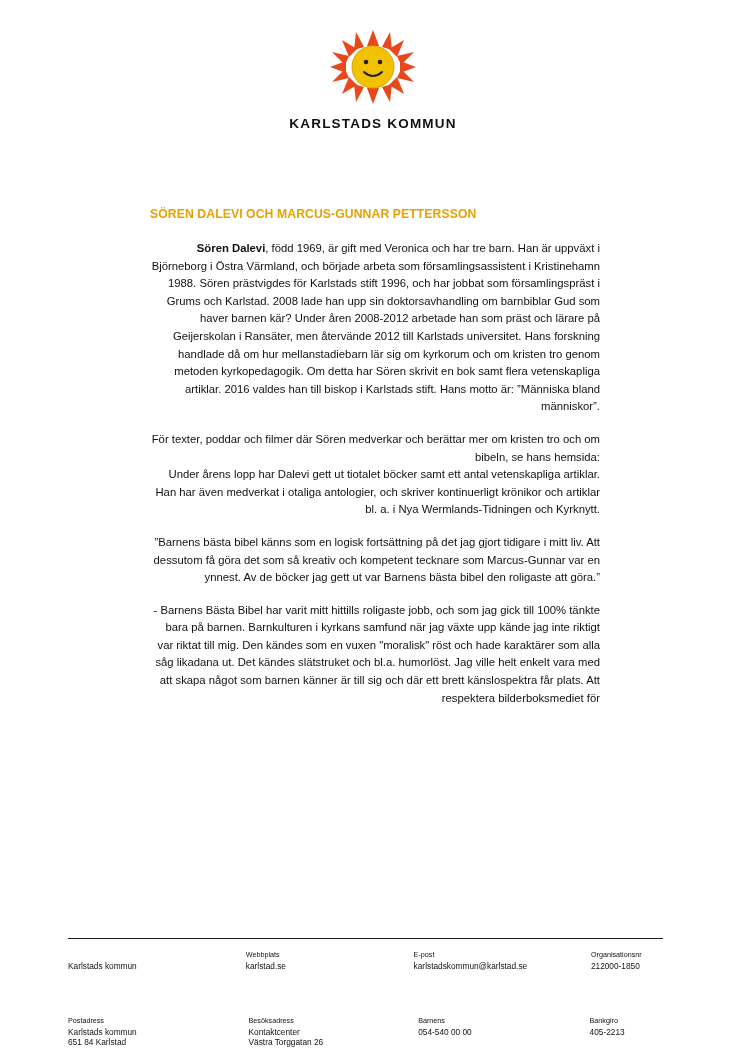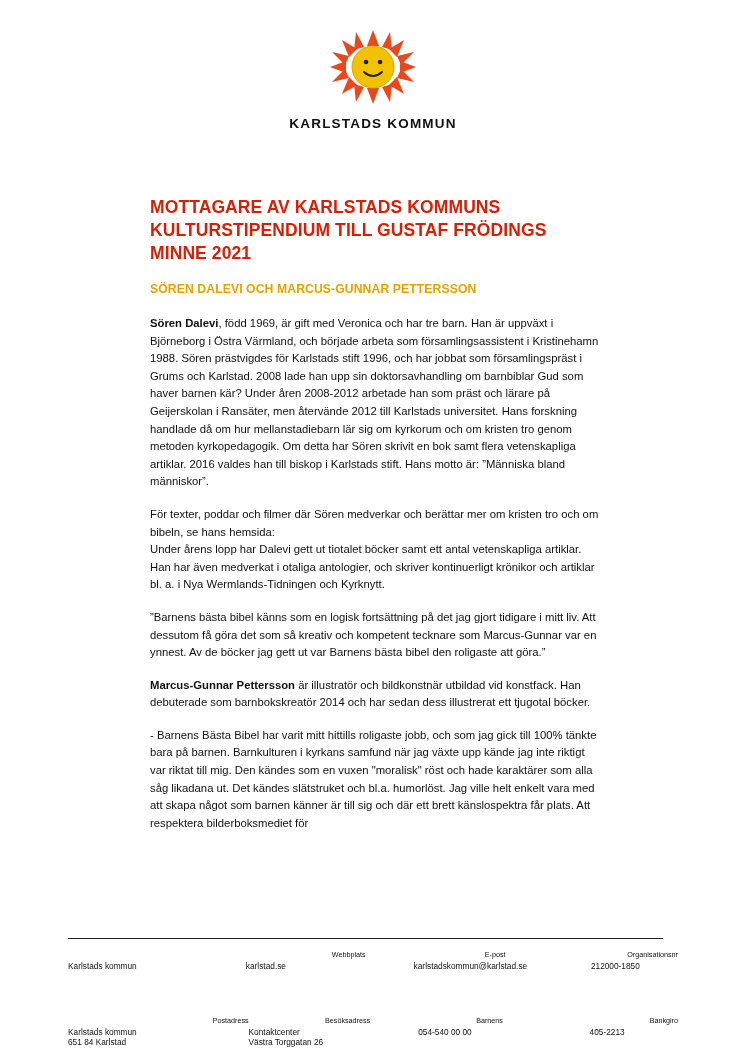--- a/index.html
+++ b/index.html
@@ -64,21 +64,21 @@
     font-weight: bold;
     color: #e8a200;
     margin: 10px 0 18px 0;
     letter-spacing: 0.1px;
   }
   p.para {
     font-size: 11.3px;
     line-height: 17.6px;
     margin: 0 0 15px 0;
     color: #111111;
-    text-align: left;
+    text-align: right;
   }
   p.para.tight {
     margin-bottom: 0;
   }
   .bold {
     font-weight: bold;
   }
   a.link {
     color: #1c5fb4;
     text-decoration: underline;
@@ -110,21 +110,20 @@
     width: 100%;
   }
   .fcol-1 { width: 196px; }
   .fcol-2 { width: 132px; }
   .fcol-3 { width: 92px; margin-left: 48px; }
   .fcol-4 { width: 94px; margin-top: 44px; }
   .fcol-5 { width: 96px; }
   .f-label {
     font-size: 7.2px;
     color: #111111;
-    text-align: right;
   }
   .f-value {
     font-size: 8.3px;
     color: #111111;
   }
   .footer-row.top {
     margin-bottom: 11px;
   }
   .footer-block-label {
     height: 11px;
@@ -160,38 +159,34 @@
         <circle cx="36" cy="32" r="2.3" fill="#222"></circle>
         <circle cx="50" cy="32" r="2.3" fill="#222"></circle>
         <path d="M34 42 Q43 50 52 42" stroke="#222" stroke-width="2" fill="none" stroke-linecap="round"></path>
       </svg>
     </div>
     <div class="logo-text">KARLSTADS KOMMUN</div>
   </div>
 
   <div class="content">
 
-    <h1 class="doc-title">MOTTAGARE AV KARLSTADS KOMMUNS KULTURSTIPENDIUM TILL GUSTAF FRÖDINGS MINNE 2021</h1>
 
     <h2 class="doc-subtitle">SÖREN DALEVI OCH MARCUS-GUNNAR PETTERSSON</h2>
 
     <p class="para">
       <span class="bold">Sören Dalevi</span><span>, född 1969, är gift med Veronica och har tre barn. Han är uppväxt i Björneborg i Östra Värmland, och började arbeta som församlingsassistent i Kristinehamn 1988. Sören prästvigdes för Karlstads stift 1996, och har jobbat som församlingspräst i Grums och Karlstad. 2008 lade han upp sin doktorsavhandling om barnbiblar Gud som haver barnen kär? Under åren 2008-2012 arbetade han som präst och lärare på Geijerskolan i Ransäter, men återvände 2012 till Karlstads universitet. Hans forskning handlade då om hur mellanstadiebarn lär sig om kyrkorum och om kristen tro genom metoden kyrkopedagogik. Om detta har Sören skrivit en bok samt flera vetenskapliga artiklar. 2016 valdes han till biskop i Karlstads stift. Hans motto är: ”Människa bland människor”.</span>
     </p>
 
     <p class="para tight">För texter, poddar och filmer där Sören medverkar och berättar mer om kristen tro och om bibeln, se hans hemsida:</p>
 
     <p class="para">Under årens lopp har Dalevi gett ut tiotalet böcker samt ett antal vetenskapliga artiklar. Han har även medverkat i otaliga antologier, och skriver kontinuerligt krönikor och artiklar bl. a. i Nya Wermlands-Tidningen och Kyrknytt.</p>
 
 
     <p class="para">”Barnens bästa bibel känns som en logisk fortsättning på det jag gjort tidigare i mitt liv. Att dessutom få göra det som så kreativ och kompetent tecknare som Marcus-Gunnar var en ynnest. Av de böcker jag gett ut var Barnens bästa bibel den roligaste att göra.”</p>
 
-    <p class="para">
-      <span class="bold">Marcus-Gunnar Pettersson</span><span> är illustratör och bildkonstnär utbildad vid konstfack. Han debuterade som barnbokskreatör 2014 och har sedan dess illustrerat ett tjugotal böcker.</span>
-    </p>
 
     <p class="para">- Barnens Bästa Bibel har varit mitt hittills roligaste jobb, och som jag gick till 100% tänkte bara på barnen. Barnkulturen i kyrkans samfund när jag växte upp kände jag inte riktigt var riktat till mig. Den kändes som en vuxen "moralisk" röst och hade karaktärer som alla såg likadana ut. Det kändes slätstruket och bl.a. humorlöst. Jag ville helt enkelt vara med att skapa något som barnen känner är till sig och där ett brett känslospektra får plats. Att respektera bilderboksmediet för</p>
 
   </div>
 
   <div class="footer-rule"></div>
 
   <div class="footer">
 
     <div class="footer-row top">

